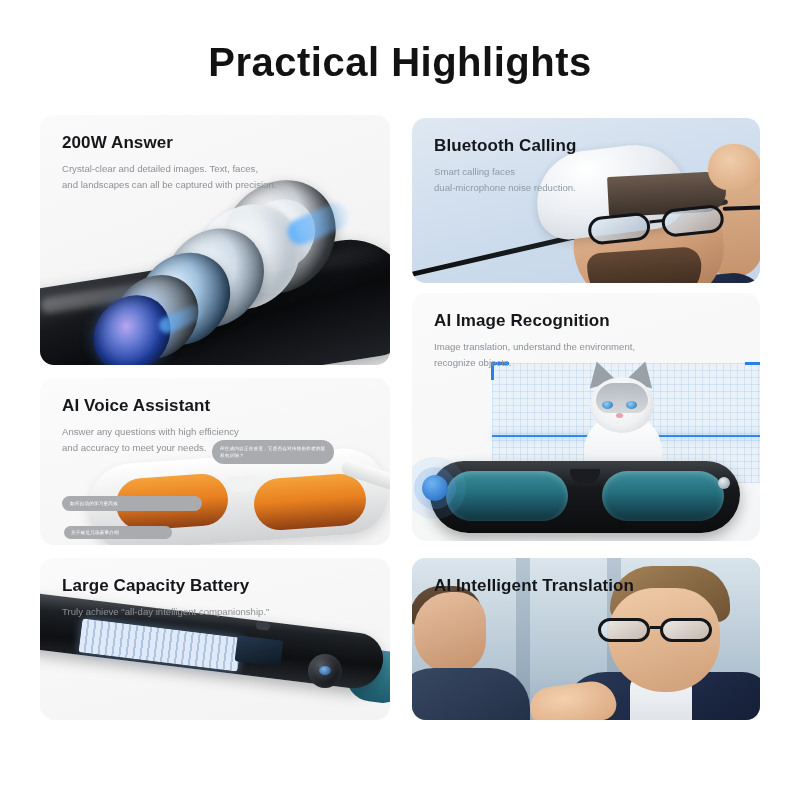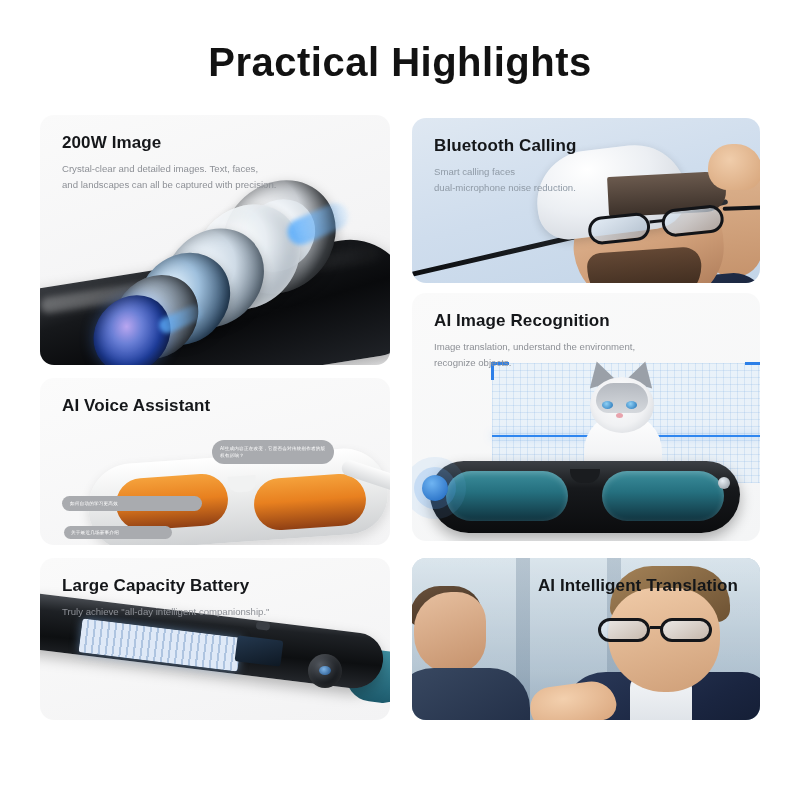--- a/index.html
+++ b/index.html
@@ -339,21 +339,21 @@
   .bat-screw{
     position:absolute; left:216px; top:64px; width:14px; height:8px; border-radius:5px; z-index:5;
     background:#3a3e44; transform: rotate(7deg);
   }
 
   
   #card-translation {
     left: 372px; top: 443px; width: 348px; height: 162px;
     background: linear-gradient(150deg,#cfdbe4 0%, #b9c9d6 40%, #9fb3c4 100%);
   }
-  #card-translation .card-title { color:#141619;text-align:right; }
+  #card-translation .card-title { color:#141619; }
   #card-translation .card-desc { color:#6f7780; }
   .tr-win{
     position:absolute; left:0; top:0; right:0; bottom:0; z-index:1;
     background:
       linear-gradient(90deg, rgba(255,255,255,.12) 0 30%, rgba(110,130,150,.30) 30% 34%, rgba(255,255,255,.10) 34% 56%, rgba(120,140,160,.32) 56% 60%, rgba(255,255,255,.08) 60% 100%),
       linear-gradient(180deg,#d6e2ea 0%, #aabdcc 70%, #8fa5b7 100%);
   }
   .tr-manL{
     position:absolute; left:-12px; top:34px; width:120px; height:128px; z-index:3;
   }
@@ -424,21 +424,21 @@
         <div class="lens l1"></div>
         <div class="lens l2"></div>
         <div class="lens l3"></div>
         <div class="lens l4"></div>
         <div class="lens l5"></div>
         <div class="lens l6"></div>
         <div class="lens-flare"></div>
         <div class="lens-flare b"></div>
       </div>
       <div class="card-head">
-        <div class="card-title">200W Image</div>
+        <div class="card-title">200W Answer</div>
         <div class="card-desc">Crystal-clear and detailed images. Text, faces,
 and landscapes can all be captured with precision.</div>
       </div>
     </div>
 
     <div class="card" id="card-bluetooth">
       <div>
         <div class="bt-arm"></div>
         <div class="bt-hand"></div>
         <div class="bt-club"></div>
@@ -504,20 +504,22 @@
           <div class="vo-lens r"></div>
           <div class="vo-bridge"></div>
           <div class="vo-temple"></div>
         </div>
         <div class="bubble b1">AI生成内容正在改变，它是否会对传统创作者的版权有影响？</div>
         <div class="bubble b2">如何自动的学习更高效</div>
         <div class="bubble b3">关于最近几场赛事介绍</div>
       </div>
       <div class="card-head">
         <div class="card-title">AI Voice Assistant</div>
+        <div class="card-desc">Answer any questions with high efficiency
+and accuracy to meet your needs.</div>
       </div>
     </div>
 
     <div class="card" id="card-battery">
       <div>
         <div class="bat-lens"></div>
         <div class="bat-arm"></div>
         <div class="bat-cells"></div>
         <div class="bat-chip"></div>
         <div class="bat-screw"></div>

